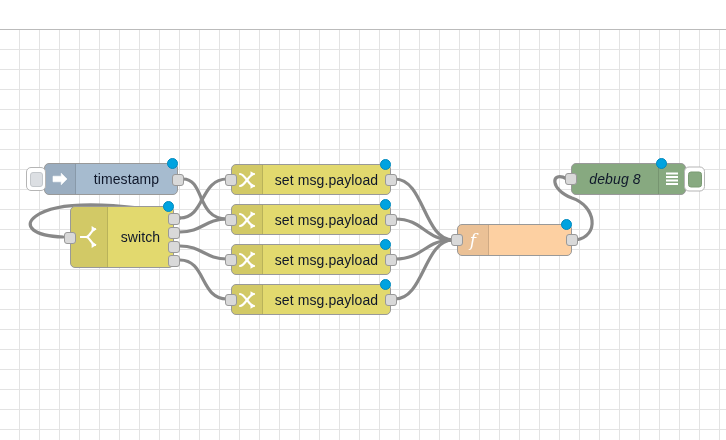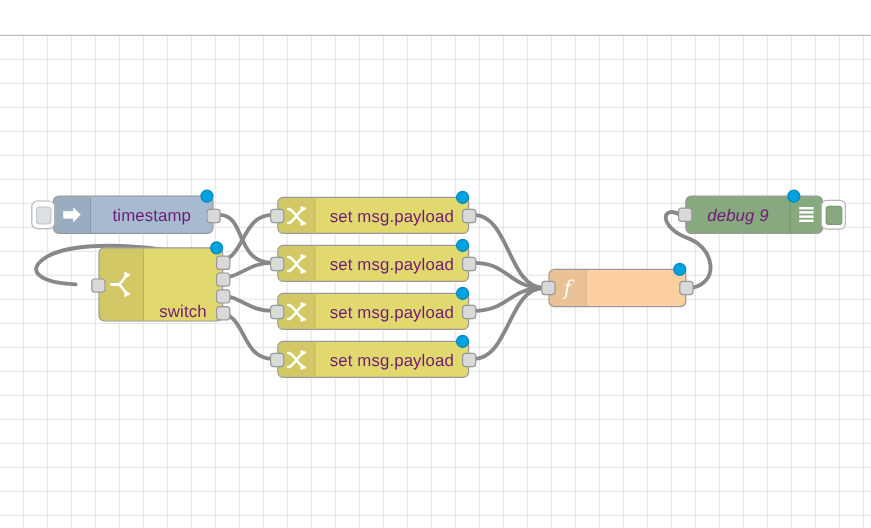--- a/index.html
+++ b/index.html
@@ -59,21 +59,21 @@
     background: rgba(0,0,0,0.07);
     display: flex;
     align-items: center;
     justify-content: center;
     flex: 0 0 30px;
   }
   .node-label {
     flex: 1 1 auto;
     text-align: center;
     font-size: 14px;
-    color: #701a75;
+    color: #0f172a;
     white-space: nowrap;
     padding: 0 6px;
     letter-spacing: 0.1px;
   }
   .node-label.italic { font-style: italic; }
 
   
   .port {
     position: absolute;
     width: 12px; height: 12px;
@@ -191,21 +191,21 @@
       <div class="node-icon-box">
         <svg width="18" height="18" viewBox="0 0 18 18">
           <path d="M2 6.2 h8.2 V3.2 L16 9 l-5.8 5.8 v-3 H2 Z" fill="#ffffff" stroke="#ffffff" stroke-width="0.6" stroke-linejoin="round"></path>
         </svg>
       </div>
       <div class="node-label">timestamp</div>
       <div class="port out" style="top:10px;"></div>
       <div class="status-dot"></div>
     </div>
 
-    <div class="node" id="node-switch-1" style="left:82px; top:176px; width:104px; height:62px; background:#e2d96e;align-items:flex-end;">
+    <div class="node" id="node-switch-1" style="left:70px; top:176px; width:104px; height:62px; background:#e2d96e;">
       <div class="node-icon-box" style="width:36px; flex:0 0 36px;">
         <svg width="22" height="26" viewBox="0 0 22 26">
           <path d="M3 13 H8 C12 13 13 6 17 5" fill="none" stroke="#ffffff" stroke-width="2.2" stroke-linecap="round"></path>
           <path d="M3 13 H8 C12 13 13 20 17 21" fill="none" stroke="#ffffff" stroke-width="2.2" stroke-linecap="round"></path>
           <path d="M13.6 2 L18.6 5.2 L13.6 8.4 Z" fill="#ffffff"></path>
           <path d="M13.6 17.6 L18.6 20.8 L13.6 24 Z" fill="#ffffff"></path>
         </svg>
       </div>
       <div class="node-label">switch</div>
       <div class="port in" style="top:25px;"></div>
@@ -281,21 +281,21 @@
         <svg width="18" height="20" viewBox="0 0 18 20">
           <text x="9" y="16" text-anchor="middle" font-family="DejaVu Serif, serif" font-style="italic" font-size="17" fill="#ffffff">f</text>
         </svg>
       </div>
       <div class="port in" style="top:9px;"></div>
       <div class="port out" style="top:9px;"></div>
       <div class="status-dot"></div>
     </div>
 
     <div class="node" id="node-debug-1" style="left:571px; top:133px; width:115px; height:32px; background:#87a980;">
-      <div class="node-label italic">debug 9</div>
+      <div class="node-label italic">debug 8</div>
       <div class="debug-lines">
         <svg width="16" height="18" viewBox="0 0 16 18">
           <rect x="2" y="2.5" width="12" height="2" fill="#ffffff"></rect>
           <rect x="2" y="6" width="12" height="2" fill="#ffffff"></rect>
           <rect x="2" y="9.5" width="12" height="2" fill="#ffffff"></rect>
           <rect x="2" y="13" width="12" height="2" fill="#ffffff"></rect>
         </svg>
       </div>
       <div class="debug-button">
         <div class="inner"></div>

